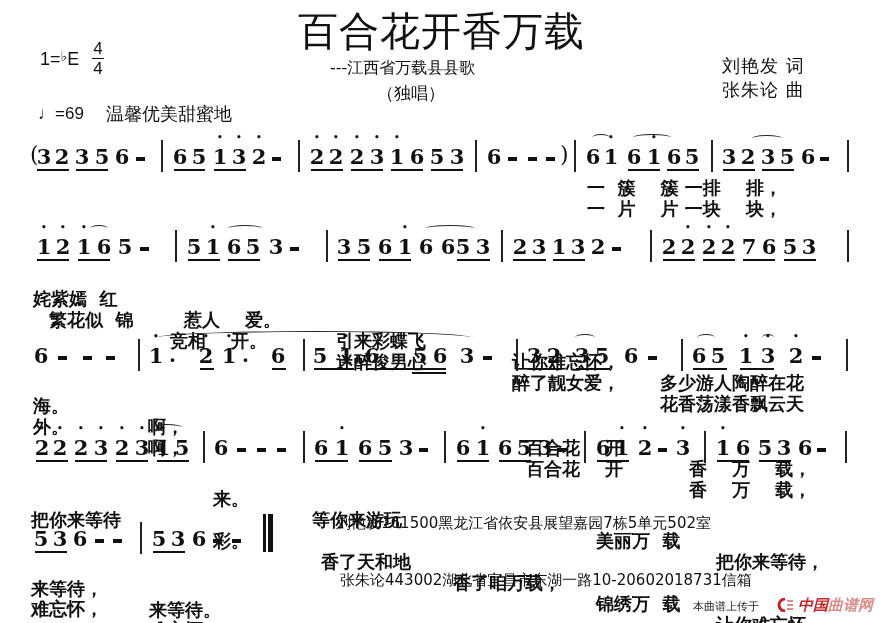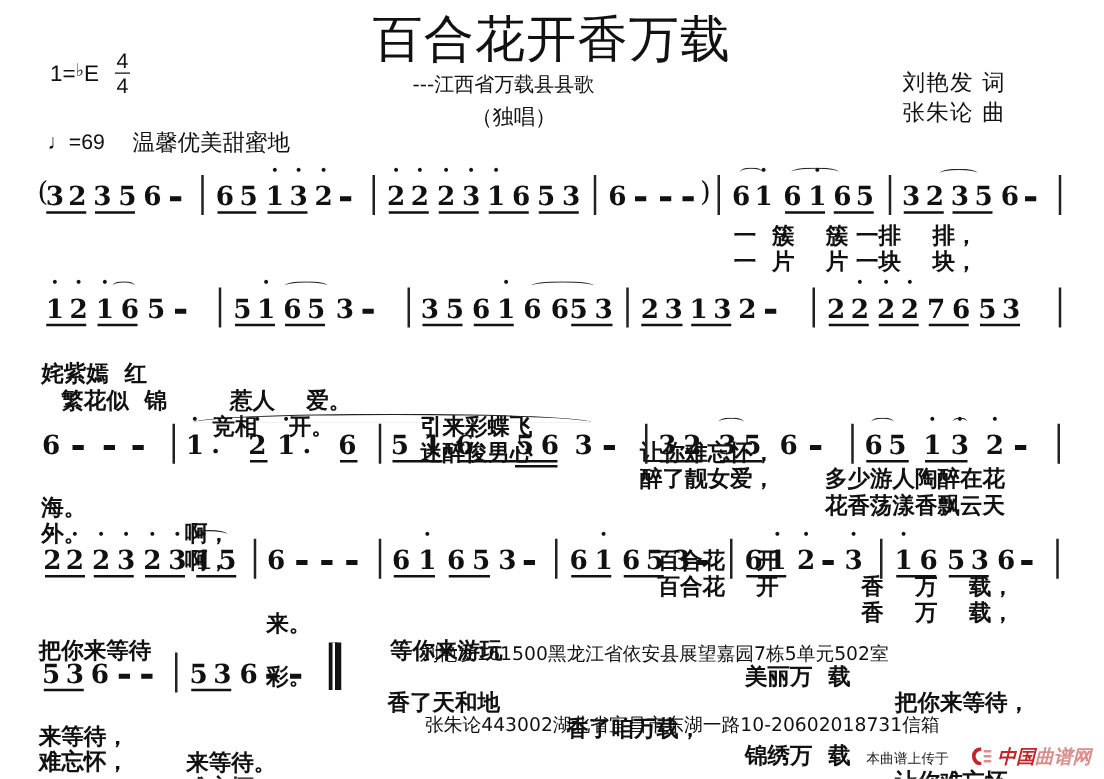--- a/index.html
+++ b/index.html
@@ -344,21 +344,21 @@
   </div>
   <div class="lyric" style="left:31px;top:37px">
     <span style="position:absolute;left:182px">来。</span>
     <span style="position:absolute;left:281px">等你来游玩</span>
     <span style="position:absolute;left:565px">美丽万  载</span>
     <span style="position:absolute;left:685px">把你来等待，</span>
   </div>
   <div class="lyric" style="left:31px;top:58px">
     <span style="position:absolute;left:0">把你来等待</span>
     <span style="position:absolute;left:182px">彩。</span>
-    <span style="position:absolute;left:279px">香了天和地</span>
+    <span style="position:absolute;left:290px">香了天和地</span>
     <span style="position:absolute;left:422px">香了咱万载，</span>
     <span style="position:absolute;left:565px">锦绣万  载</span>
     <span style="position:absolute;left:685px">让你难忘怀，</span>
   </div>
 </div>
 
 <div class="abs row" style="top:520px">
   <div class="notes">
     <span class="n" style="left:33px">5</span>
     <span class="n" style="left:52px">3</span>

